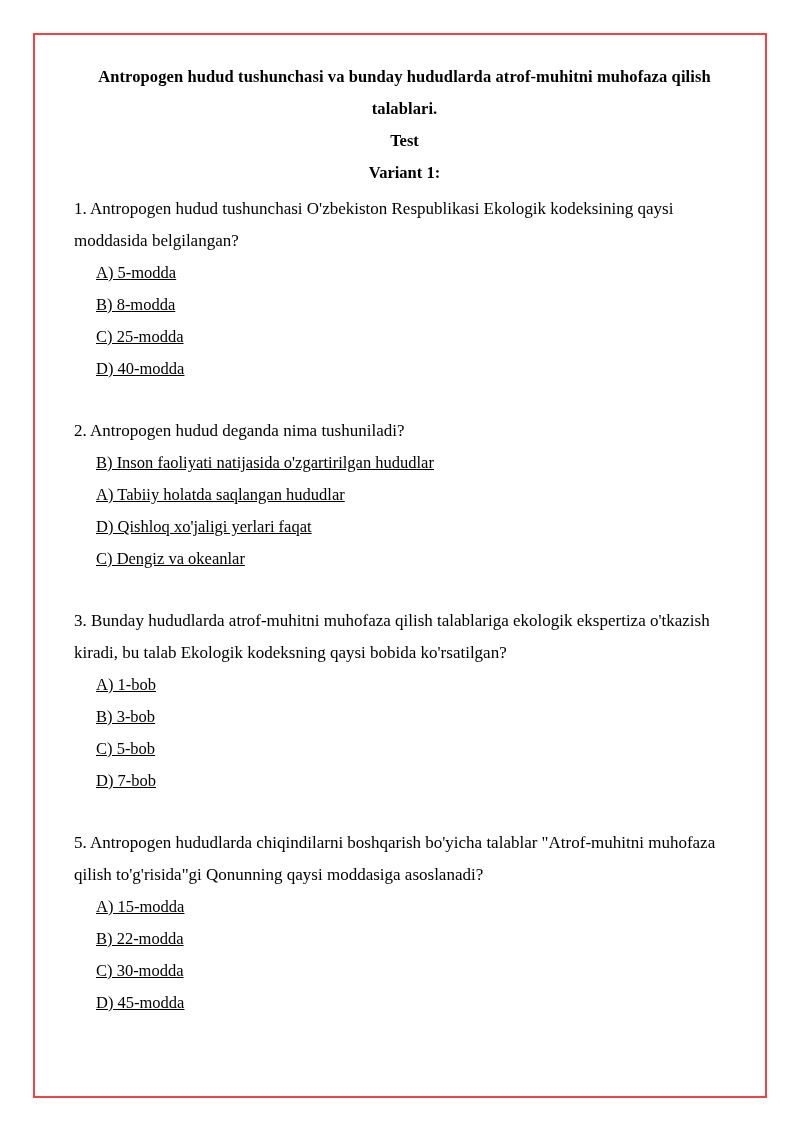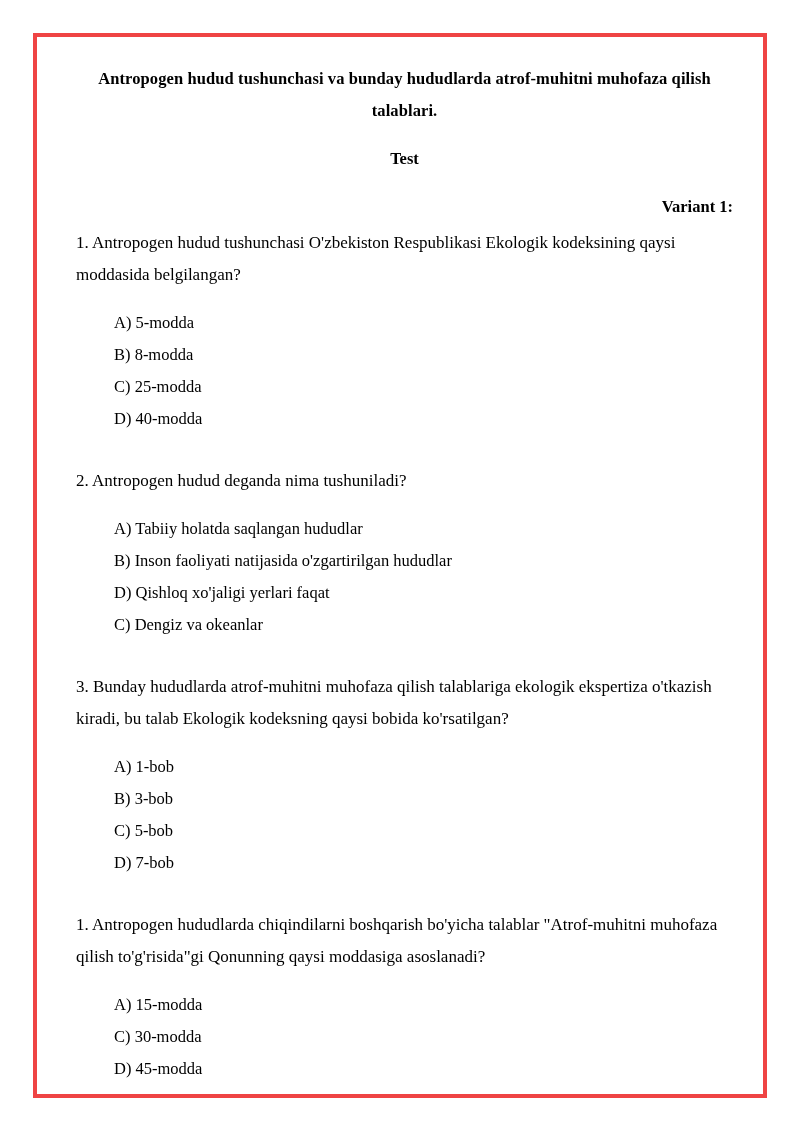--- a/index.html
+++ b/index.html
@@ -15,21 +15,21 @@
     overflow: hidden;
   }
 
   .page-sheet {
     position: absolute;
     left: 33px;
     top: 33px;
     width: 734px;
     height: 1065px;
     box-sizing: border-box;
-    border: 4px solid #ef4444;
+    border: 2px solid #ef4444;
     background: #ffffff;
   }
 
   .page-inner {
     padding: 26px 30px 20px 39px;
   }
 
   .doc-title {
     text-align: center;
     font-weight: bold;
@@ -37,47 +37,48 @@
     line-height: 32px;
     margin: 0 18px 0 18px;
     letter-spacing: 0.1px;
   }
 
   .doc-subtitle {
     text-align: center;
     font-weight: bold;
     font-size: 16.5px;
     line-height: 32px;
-    margin: 16px;
+    margin: 0;
   }
 
   .doc-variant {
-    text-align: right;
+    text-align: center;
     font-weight: bold;
     font-size: 16.5px;
     line-height: 32px;
     margin: 0 0 4px 0;
   }
 
   .question-block {
     margin: 0 0 30px 0;
   }
 
   .question-text {
     font-size: 17px;
     line-height: 32px;
     margin: 0 0 0 0;
     text-align: left;
     padding-right: 8px;
   }
 
   .option-list {
     list-style: none;
-    margin: 16px;
+    margin: 0;
     padding: 0 0 0 22px;
+    text-decoration: underline;
   }
 
   .option-item {
     font-size: 16.5px;
     line-height: 32px;
     white-space: pre;
   }
 </style>
 </head>
 <body>
@@ -95,40 +96,41 @@
         <li class="option-item">A) 5-modda</li>
         <li class="option-item">B) 8-modda</li>
         <li class="option-item">C) 25-modda</li>
         <li class="option-item">D) 40-modda</li>
       </ul>
     </div>
 
     <div class="question-block">
       <p class="question-text">2. Antropogen hudud deganda nima tushuniladi?</p>
       <ul class="option-list">
+        <li class="option-item">B) Inson faoliyati natijasida o'zgartirilgan hududlar</li>
         <li class="option-item">A) Tabiiy holatda saqlangan hududlar</li>
-        <li class="option-item">B) Inson faoliyati natijasida o'zgartirilgan hududlar</li>
         <li class="option-item">D) Qishloq xo'jaligi yerlari faqat</li>
         <li class="option-item">C) Dengiz va okeanlar</li>
       </ul>
     </div>
 
     <div class="question-block">
       <p class="question-text">3. Bunday hududlarda atrof-muhitni muhofaza qilish talablariga ekologik ekspertiza o'tkazish kiradi, bu talab Ekologik kodeksning qaysi bobida ko'rsatilgan?</p>
       <ul class="option-list">
         <li class="option-item">A) 1-bob</li>
         <li class="option-item">B) 3-bob</li>
         <li class="option-item">C) 5-bob</li>
         <li class="option-item">D) 7-bob</li>
       </ul>
     </div>
 
     <div class="question-block">
-      <p class="question-text">1. Antropogen hududlarda chiqindilarni boshqarish bo'yicha talablar "Atrof-muhitni muhofaza qilish to'g'risida"gi Qonunning qaysi moddasiga asoslanadi?</p>
+      <p class="question-text">5. Antropogen hududlarda chiqindilarni boshqarish bo'yicha talablar "Atrof-muhitni muhofaza qilish to'g'risida"gi Qonunning qaysi moddasiga asoslanadi?</p>
       <ul class="option-list">
         <li class="option-item">A) 15-modda</li>
+        <li class="option-item">B) 22-modda</li>
         <li class="option-item">C) 30-modda</li>
         <li class="option-item">D) 45-modda</li>
       </ul>
     </div>
 
   </div>
 </div>
 
 </body></html>

